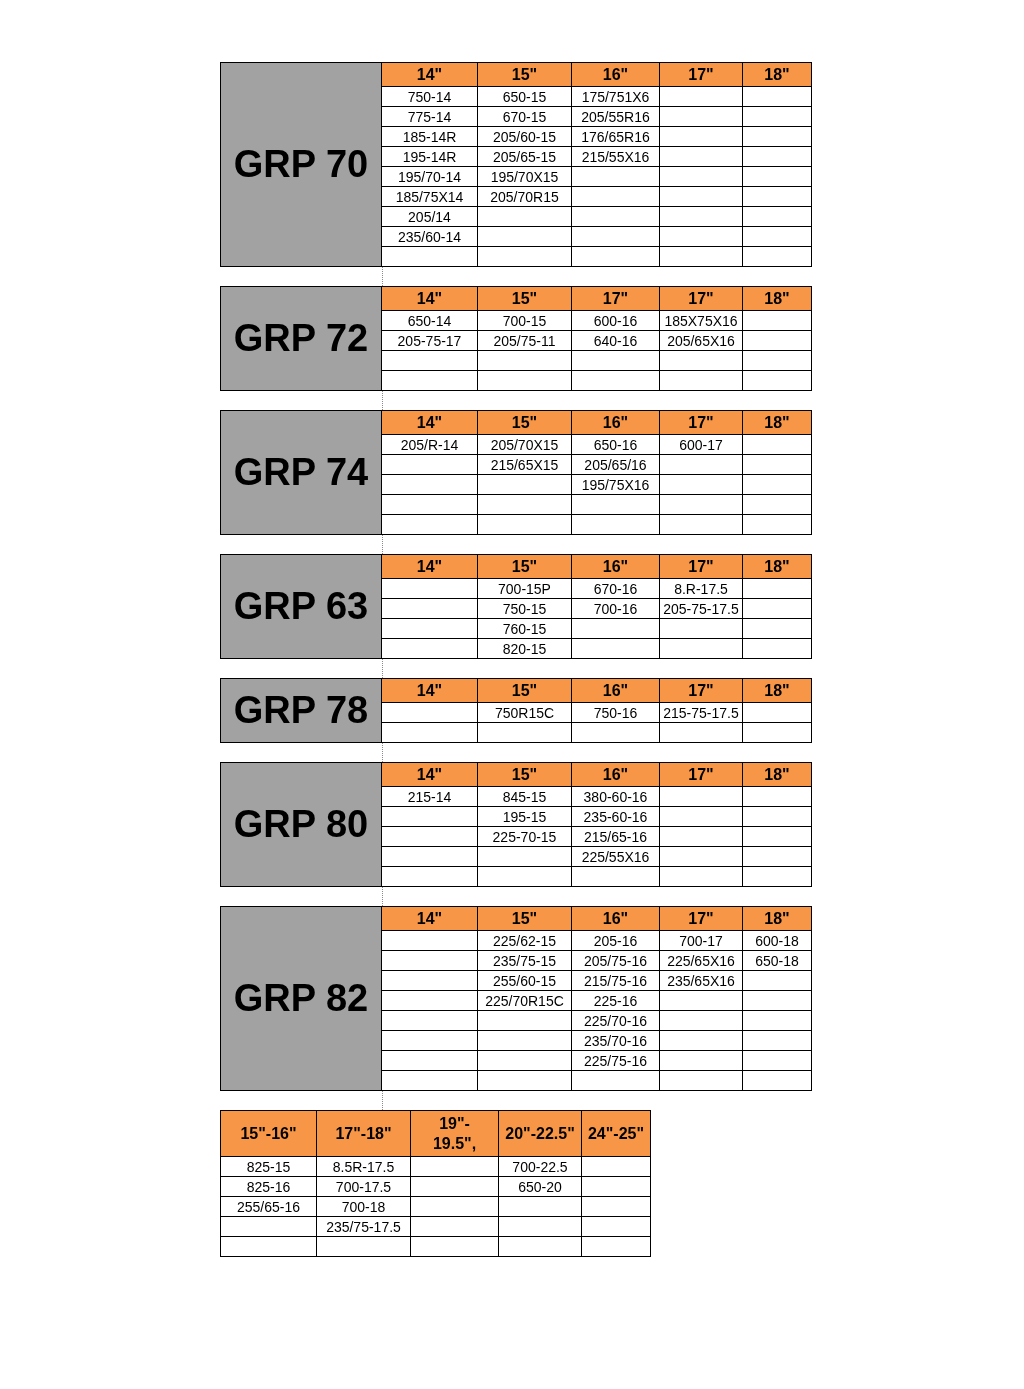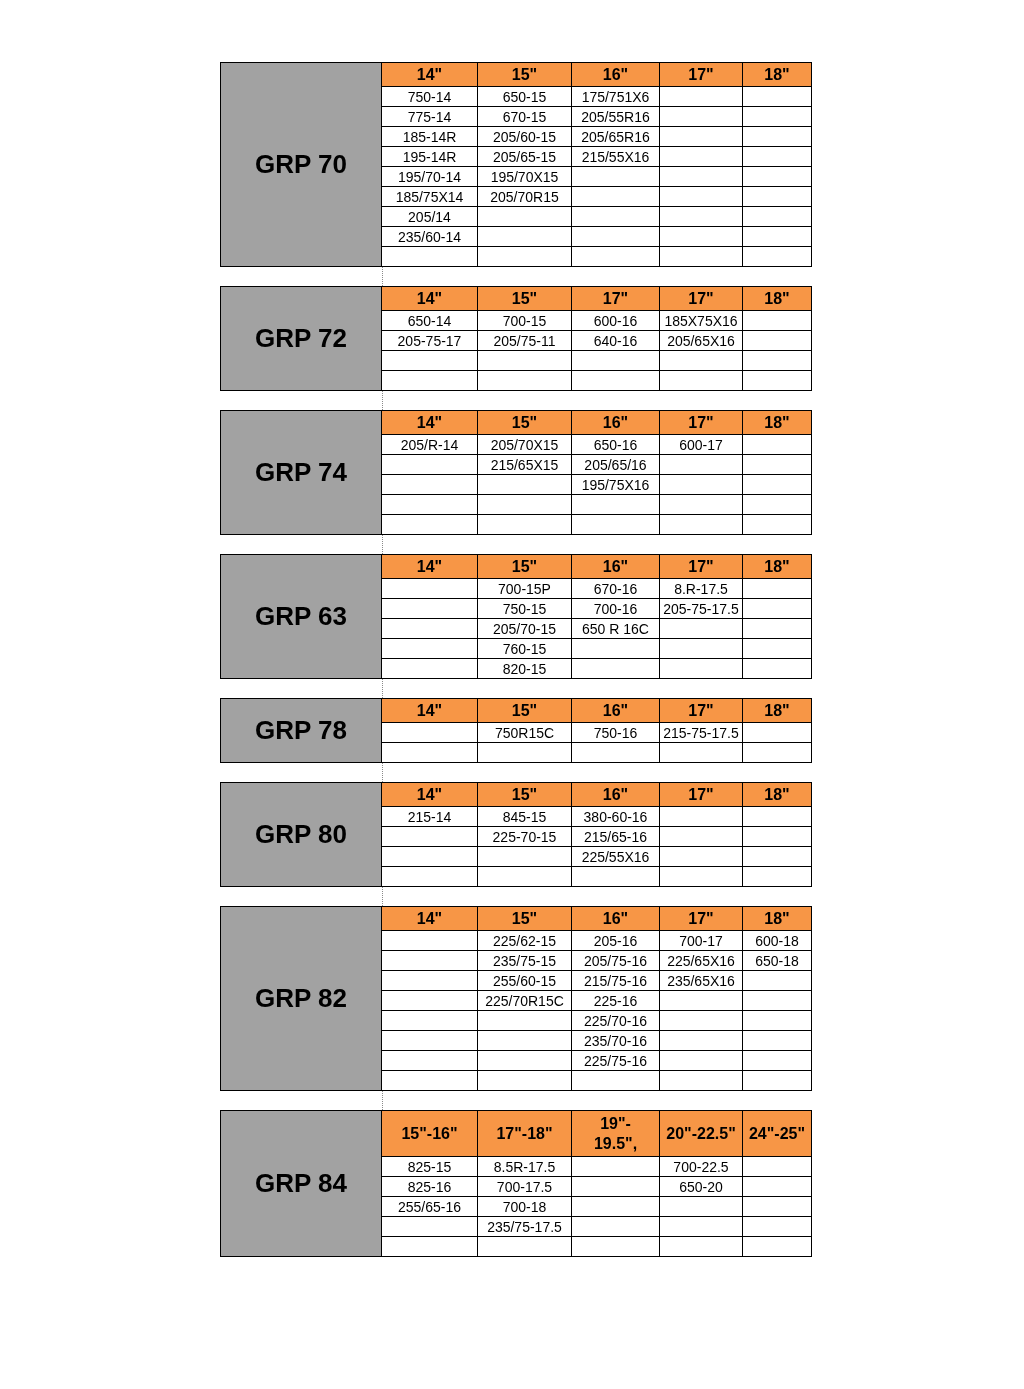--- a/index.html
+++ b/index.html
@@ -26,21 +26,21 @@
   }
   .group-label {
     box-sizing: border-box;
     width: 162px;
     background: var(--label-gray, #A2A2A2);
     border: 1.5px solid var(--border-color, #000);
     border-right: none;
     display: flex;
     align-items: center;
     justify-content: center;
-    font-size: 26px;
+    font-size: 38px;
     font-weight: bold;
     color: #000;
     letter-spacing: 0px;
   }
   table.size-table {
     border-collapse: collapse;
     table-layout: fixed;
     width: 430px;
   }
   table.size-table th {
@@ -115,21 +115,21 @@
           <tr>
             <td>775-14</td>
             <td>670-15</td>
             <td>205/55R16</td>
             <td></td>
             <td></td>
           </tr>
           <tr>
             <td>185-14R</td>
             <td>205/60-15</td>
-            <td>205/65R16</td>
+            <td>176/65R16</td>
             <td></td>
             <td></td>
           </tr>
           <tr>
             <td>195-14R</td>
             <td>205/65-15</td>
             <td>215/55X16</td>
             <td></td>
             <td></td>
           </tr>
@@ -312,27 +312,20 @@
           </tr>
           <tr>
             <td></td>
             <td>750-15</td>
             <td>700-16</td>
             <td>205-75-17.5</td>
             <td></td>
           </tr>
           <tr>
             <td></td>
-            <td>205/70-15</td>
-            <td>650 R 16C</td>
-            <td></td>
-            <td></td>
-          </tr>
-          <tr>
-            <td></td>
             <td>760-15</td>
             <td></td>
             <td></td>
             <td></td>
           </tr>
           <tr>
             <td></td>
             <td>820-15</td>
             <td></td>
             <td></td>
@@ -397,20 +390,27 @@
             <th>16"</th>
             <th>17"</th>
             <th>18"</th>
           </tr>
         </thead>
         <tbody>
           <tr>
             <td>215-14</td>
             <td>845-15</td>
             <td>380-60-16</td>
+            <td></td>
+            <td></td>
+          </tr>
+          <tr>
+            <td></td>
+            <td>195-15</td>
+            <td>235-60-16</td>
             <td></td>
             <td></td>
           </tr>
           <tr>
             <td></td>
             <td>225-70-15</td>
             <td>215/65-16</td>
             <td></td>
             <td></td>
           </tr>
@@ -506,21 +506,20 @@
             <td></td>
             <td></td>
             <td></td>
             <td></td>
           </tr>
         </tbody>
       </table>
     </div>
     <div class="gap"></div>
     <div class="group-row">
-      <div class="group-label">GRP 84</div>
       <table class="size-table tall-header">
         <colgroup>
           <col style="width: 96px;">
           <col style="width: 94px;">
           <col style="width: 88px;">
           <col style="width: 83px;">
           <col style="width: 69px;">
         </colgroup>
         <thead>
           <tr>

